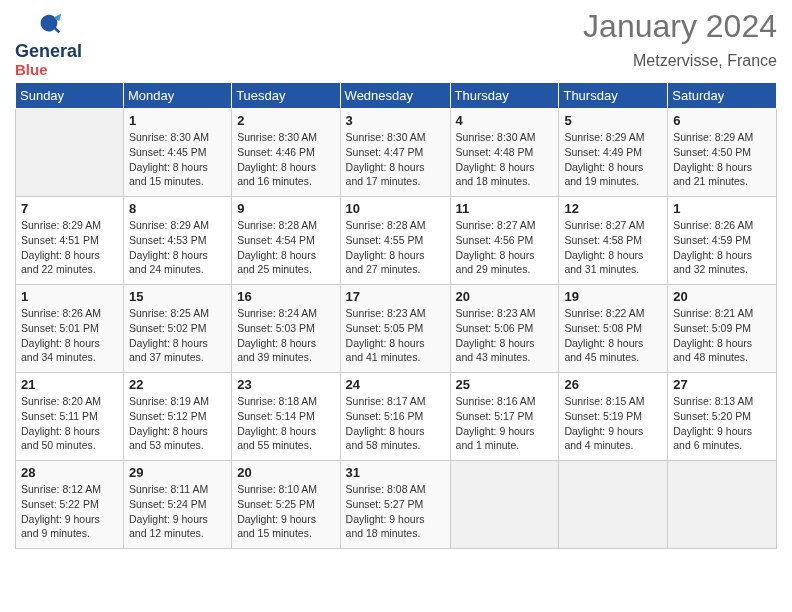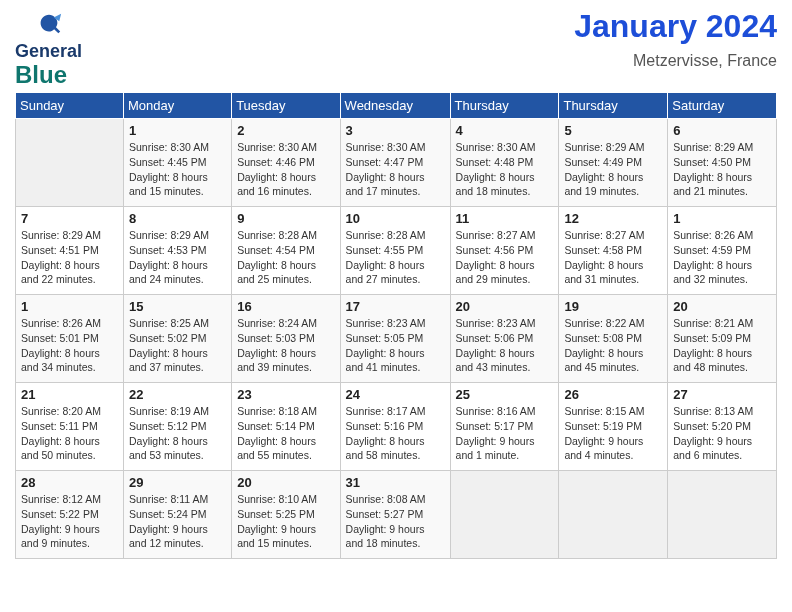--- a/index.html
+++ b/index.html
@@ -28,22 +28,22 @@
     }
     .logo-icon {
       width: 28px;
       height: 28px;
     }
     .title-block {
       text-align: right;
     }
     .month-title {
       font-size: 32px;
-      font-weight: bold;
-      color: #1d4ed8;
+      font-weight: normal;
+      color: #737373;
       line-height: 1;
     }
     .location {
       font-size: 16px;
       color: #555;
       margin-top: 10px;
     }
     .calendar {
       width: 100%;
       border-collapse: collapse;
@@ -89,21 +89,21 @@
 
 <div class="container">
   <div class="header-row">
     <div class="logo">
       <svg class="logo-icon" viewBox="0 0 30 30">
         <path d="M15 5 C10 5 6 9 6 14 C6 19 10 23 15 23 C17 23 19 22 20.5 20.5 L25 25 L27 23 L22.5 18.5 C23.5 17 24 15.5 24 14 C24 9 20 5 15 5 Z" fill="#2255a4"></path>
         <path d="M20 8 L28 4 L26 12 Z" fill="#4a90d9"></path>
       </svg>
       <div>
         <div style="font-size:18px;font-weight:bold;color:#1a3a6b;line-height:1.1;">General</div>
-        <div style="font-size:24px;font-weight:bold;color:#0f766e;line-height:1.1;">Blue</div>
+        <div style="font-size:15px;font-weight:bold;color:#ef4444;line-height:1.1;">Blue</div>
       </div>
     </div>
     <div class="title-block">
       <div class="month-title">January 2024</div>
       <div class="location">Metzervisse, France</div>
     </div>
   </div>
 
   <table class="calendar">
     <thead>

